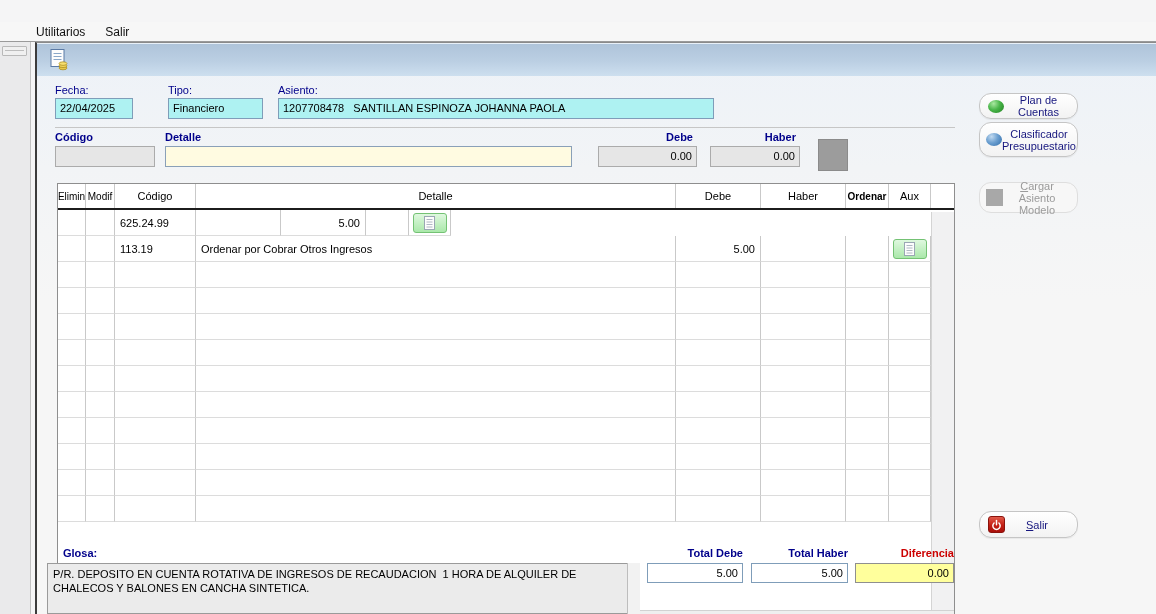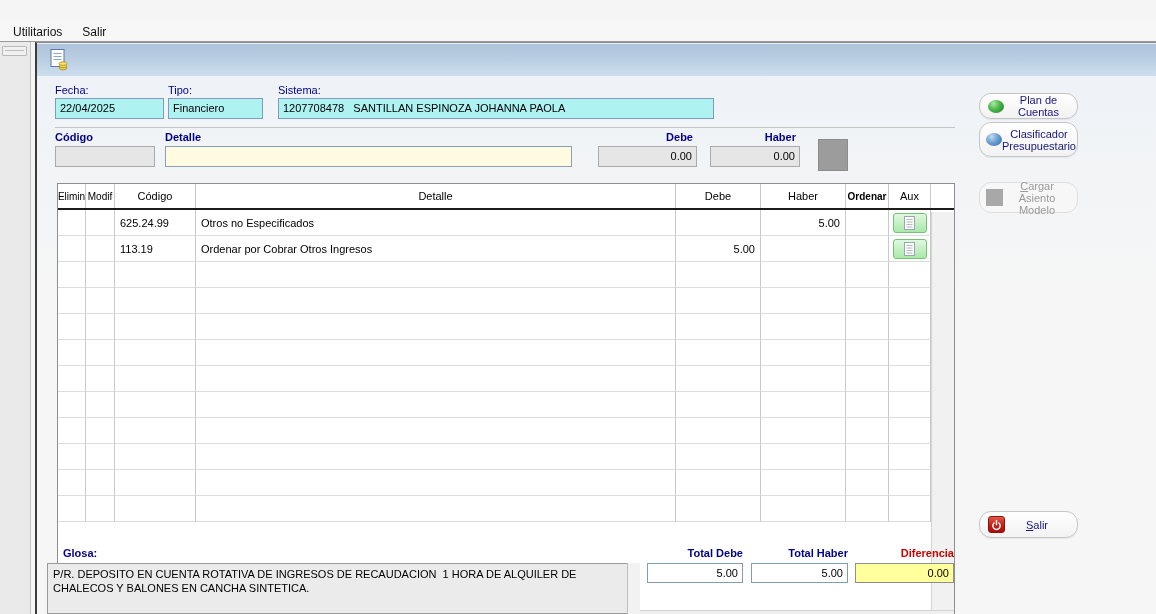--- a/index.html
+++ b/index.html
@@ -11,21 +11,21 @@
   .titlebar { position:absolute; left:0; top:0; width:1156px; height:22px;
     background:linear-gradient(180deg,#f4efed 0%, #ece8e6 60%, #e4e1e2 100%);
     border-bottom:1px solid #cfcbc8; display:flex; align-items:center; }
   .title-icon { width:16px; height:16px; margin:0 6px 0 5px; }
   .title-text { font-size:12px; color:#1a1a1a; }
 
   
   .menubar { position:absolute; left:0; top:22px; width:1156px; height:20px;
     background:#f7f7f7; border-bottom:1px solid #9a9a9a; display:flex; align-items:stretch; }
   .menu-item { padding:3px 10px 0 10px; font-size:12px; color:#111; cursor:default; }
-  .menu-item:first-child { padding-left:13px; }
+  .menu-item:first-child { padding-left:13px;margin-left:23px; }
 
   
   .sidebar { position:absolute; left:0; top:42px; width:31px; height:572px;
     background:#eaeaeb; border-right:1px solid #c2c2c2; }
   .sidebar-grip { position:absolute; left:2px; top:4px; width:25px; height:10px;
     background:#f0f0f0; border:1px solid #b9b9b9; border-radius:1px; }
   .sidebar-grip::after { content:""; position:absolute; left:2px; right:2px; top:3px; height:1px; background:#bdbdbd; }
 
   .main { position:absolute; left:35px; top:42px; width:1121px; height:572px;
     border-left:2px solid #3c3c3c; border-top:1px solid #8a8a8a;
@@ -125,22 +125,22 @@
           <ellipse cx="16" cy="20.5" rx="4" ry="1.8" fill="#e8c94a" stroke="#a8881a" stroke-width="0.7"></ellipse>
           <ellipse cx="16" cy="18.3" rx="4" ry="1.8" fill="#f0d45c" stroke="#a8881a" stroke-width="0.7"></ellipse>
           <ellipse cx="16" cy="16.1" rx="4" ry="1.8" fill="#f6de70" stroke="#a8881a" stroke-width="0.7"></ellipse>
         </svg>
       </div>
     </div>
   </div>
 
   <div class="abs lbl" style="left:55px; top:84px;">Fecha:</div>
   <div class="abs lbl" style="left:168px; top:84px;">Tipo:</div>
-  <div class="abs lbl" style="left:278px; top:84px;">Sistema:</div>
-  <div class="abs field cyan" style="left:55px; top:98px; width:109px;">22/04/2025</div>
+  <div class="abs lbl" style="left:278px; top:84px;">Asiento:</div>
+  <div class="abs field cyan" style="left:55px; top:98px; width:78px;">22/04/2025</div>
   <div class="abs field cyan" style="left:168px; top:98px; width:95px;">Financiero</div>
   <div class="abs field cyan pre" style="left:278px; top:98px; width:436px;">1207708478   SANTILLAN ESPINOZA JOHANNA PAOLA</div>
 
   <div class="abs sep-line" style="left:55px; top:127px; width:900px;"></div>
 
   <div class="abs lbl-b" style="left:55px; top:131px;">Código</div>
   <div class="abs lbl-b" style="left:165px; top:131px;">Detalle</div>
   <div class="abs lbl-b num" style="left:598px; top:131px; width:95px;">Debe</div>
   <div class="abs lbl-b num" style="left:710px; top:131px; width:86px;">Haber</div>
   <div class="abs field gray-field" style="left:55px; top:146px; width:100px;"></div>
@@ -158,21 +158,20 @@
         <div class="th c4">Debe</div>
         <div class="th c5">Haber</div>
         <div class="th c6">Ordenar</div>
         <div class="th c7">Aux</div>
       </div>
     <div>
         <div class="trow">
           <div class="td c0"></div>
           <div class="td c1"></div>
           <div class="td c2">625.24.99</div>
-          <div class="td c3">Otros no Especificados</div>
           <div class="td c4"></div>
           <div class="td c5">5.00</div>
           <div class="td c6"></div>
           <div class="td c7">
             <button class="aux-btn">
               <svg width="11" height="14" viewBox="0 0 11 14">
                 <rect x="0.5" y="0.5" width="10" height="13" fill="#fdfdfd" stroke="#9aa6b4"></rect>
                 <line x1="2.5" y1="3.5" x2="8.5" y2="3.5" stroke="#b0b8c4"></line>
                 <line x1="2.5" y1="6" x2="8.5" y2="6" stroke="#b0b8c4"></line>
                 <line x1="2.5" y1="8.5" x2="8.5" y2="8.5" stroke="#b0b8c4"></line>

